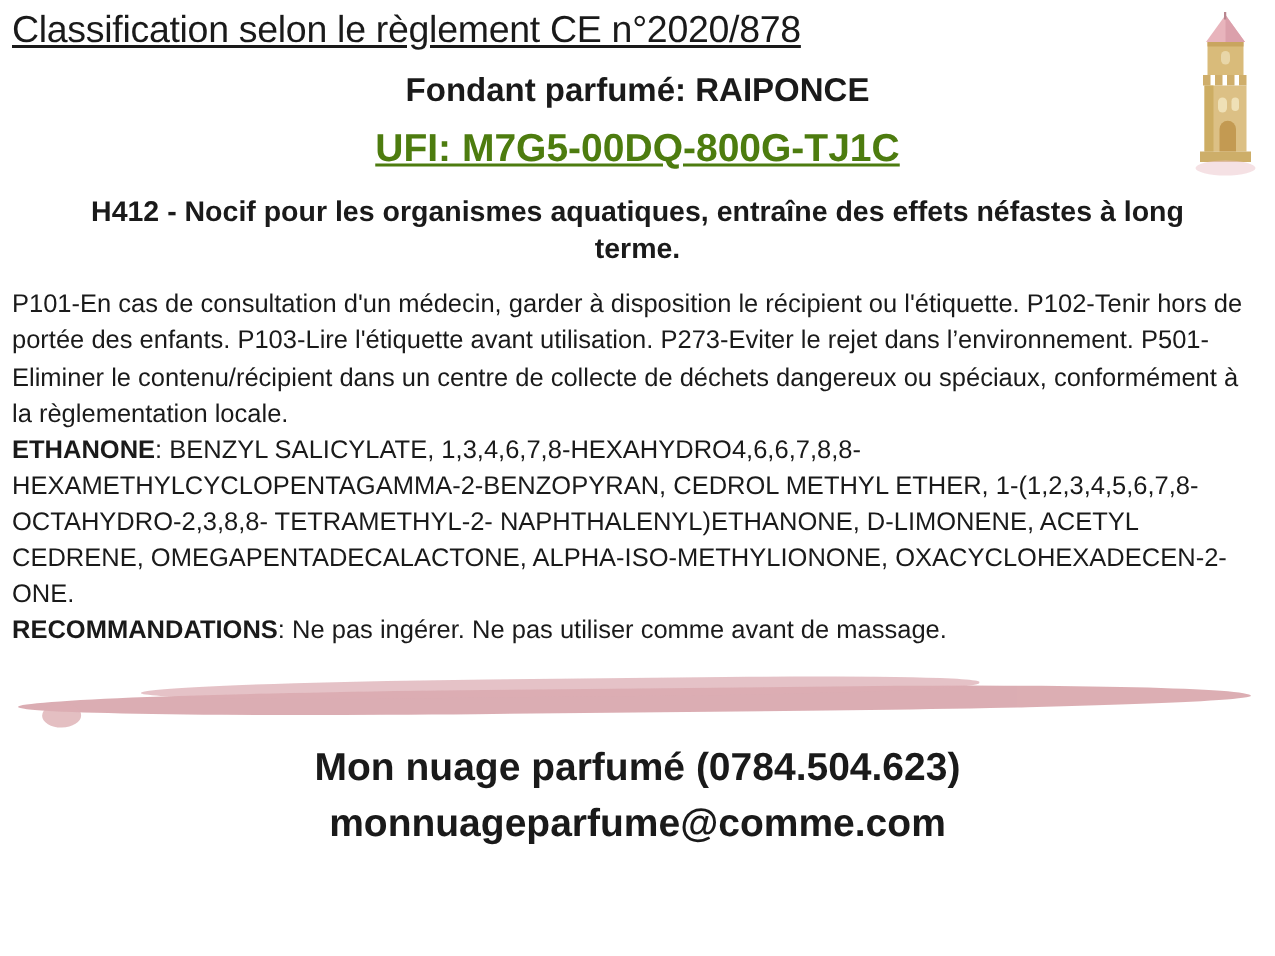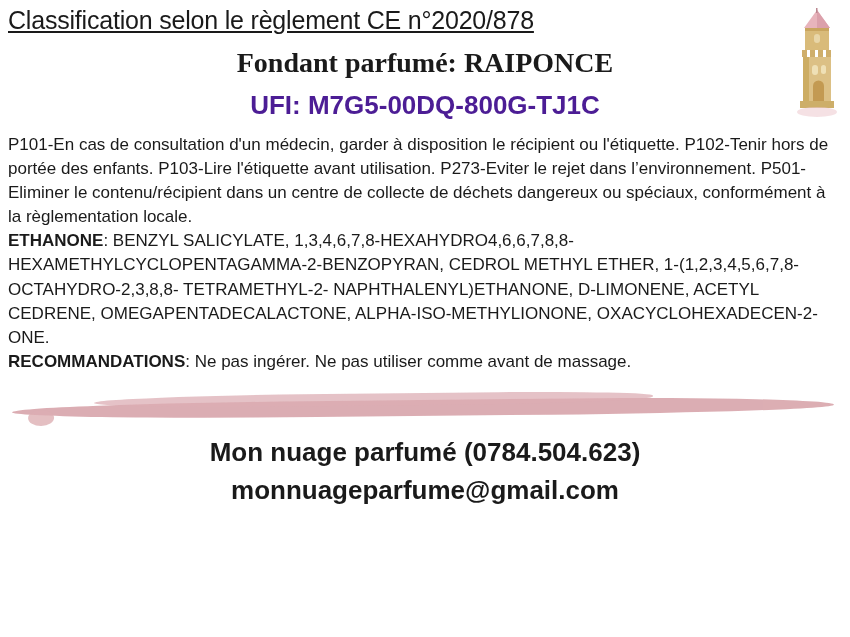--- a/index.html
+++ b/index.html
@@ -28,33 +28,33 @@
     text-align: left;
     font-size: 25px;
     font-weight: normal;
     text-decoration: underline;
     margin: 6px 0 0 0;
     line-height: 1.15;
     letter-spacing: -0.2px;
   }
   .subtitle {
     text-align: center;
-    font-size: 28px;
+    font-size: 22px;
     font-weight: bold;
     margin: 12px 0 12px 0;
     line-height: 1.15;
-    font-family: Liberation Serif, serif;
   }
   .ufi {
     text-align: center;
     font-size: 26px;
     font-weight: bold;
-    color: #4c1d95;
+    color: #4d7c0f;
     margin: 12px 0 0 0;
     line-height: 1.15;
+    text-decoration: underline;
   }
   .hazard {
     text-align: center;
     font-size: 19px;
     font-weight: bold;
     margin: 16px 26px 0 26px;
     line-height: 1.3;
   }
 
   
@@ -168,29 +168,30 @@
 
     <ellipse cx="27" cy="104" rx="20" ry="5" fill="#ecc9ce" opacity="0.55"></ellipse>
   </svg>
 
   <h1 class="title">Classification selon le règlement CE n°2020/878</h1>
 
   <div class="subtitle">Fondant parfumé: RAIPONCE</div>
 
   <div class="ufi">UFI: M7G5-00DQ-800G-TJ1C</div>
 
+  <div class="hazard">H412 - Nocif pour les organismes aquatiques, entraîne des effets néfastes à long terme.</div>
 
   <div class="body-text">
     <p>P101-En cas de consultation d'un médecin, garder à disposition le récipient ou l'étiquette. P102-Tenir hors de portée des enfants. P103-Lire l'étiquette avant utilisation. P273-Eviter le rejet dans l’environnement. P501-Eliminer le contenu/récipient dans un centre de collecte de déchets dangereux ou spéciaux, conformément à la règlementation locale.</p>
     <p><span class="lbl">ETHANONE</span><span>: BENZYL SALICYLATE, 1,3,4,6,7,8-HEXAHYDRO4,6,6,7,8,8-HEXAMETHYLCYCLOPENTAGAMMA-2-BENZOPYRAN, CEDROL METHYL ETHER, 1-(1,2,3,4,5,6,7,8- OCTAHYDRO-2,3,8,8- TETRAMETHYL-2- NAPHTHALENYL)ETHANONE, D-LIMONENE, ACETYL CEDRENE, OMEGAPENTADECALACTONE, ALPHA-ISO-METHYLIONONE, OXACYCLOHEXADECEN-2- ONE.</span></p>
     <p><span class="lbl">RECOMMANDATIONS</span><span>: Ne pas ingérer. Ne pas utiliser comme avant de massage.</span></p>
   </div>
 
   <div class="divider-wrap">
     <div class="divider"></div>
   </div>
 
   <div class="footer">
     <div>Mon nuage parfumé (0784.504.623)</div>
-    <div>monnuageparfume@gmail.com</div>
+    <div>monnuageparfume@comme.com</div>
   </div>
 
 </div>
 
 </body></html>

